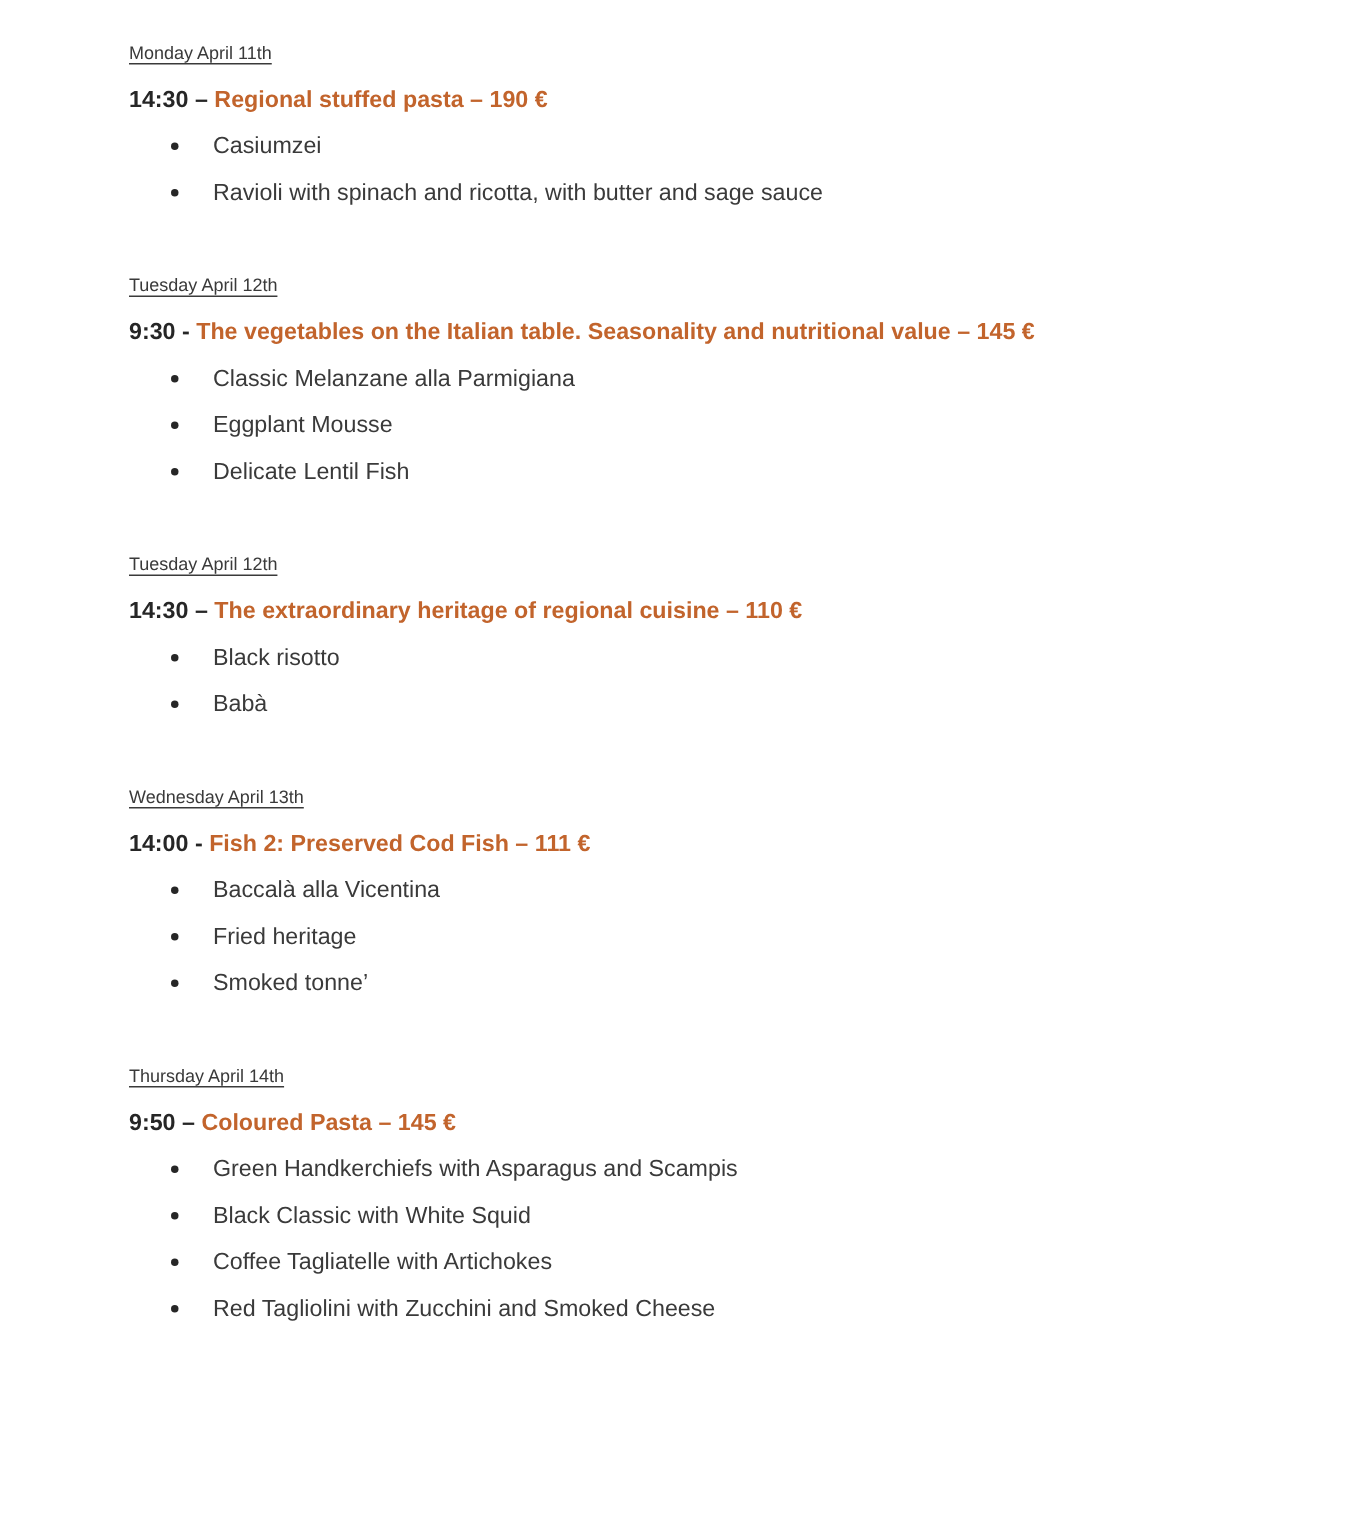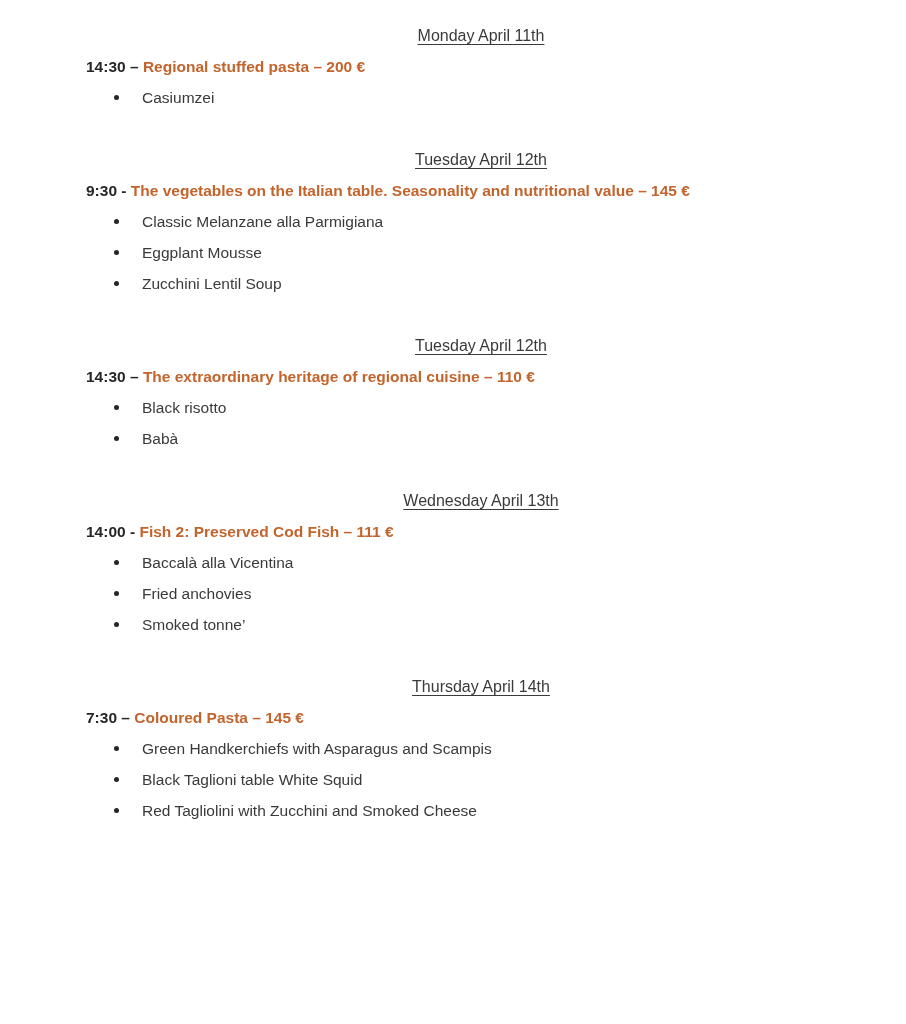--- a/index.html
+++ b/index.html
@@ -10,28 +10,27 @@
     background: var(--page-background, #ffffff);
     padding: 20px 30px 0 86px;
     font-family: "Liberation Sans", sans-serif;
     font-size: 15.5px;
     color: var(--text, #3a3a3a);
     overflow: hidden;
   }
   section.day { margin: 0 0 31px 0; }
   .date {
     margin: 0;
-    font-size: 16px;
+    font-size: 12px;
     font-weight: 400;
     line-height: 31px;
     color: var(--text, #3a3a3a);
     text-decoration: underline;
     text-decoration-thickness: 1px;
     text-underline-offset: 3px;
-    text-align: center;
   }
   .course-line {
     margin: 0;
     line-height: 31px;
     font-weight: 700;
     white-space: nowrap;
   }
   .course-time { color: var(--time-text, #262626); }
   .course-title { color: var(--accent, #c2642c); }
   ul.dishes { list-style: none; margin: 0; padding: 0; }
@@ -54,37 +53,38 @@
 </style>
 </head>
 <body>
 
 <div class="page">
 
   <section class="day">
     <h2 class="date">Monday April 11th</h2>
     <p class="course-line">
       <span class="course-time">14:30 –</span>
-      <span class="course-title">Regional stuffed pasta – 200 €</span>
+      <span class="course-title">Regional stuffed pasta – 190 €</span>
     </p>
     <ul class="dishes">
       <li>Casiumzei</li>
+      <li>Ravioli with spinach and ricotta, with butter and sage sauce</li>
     </ul>
   </section>
 
   <section class="day">
     <h2 class="date">Tuesday April 12th</h2>
     <p class="course-line">
       <span class="course-time">9:30 -</span>
       <span class="course-title">The vegetables on the Italian table. Seasonality and nutritional value – 145 €</span>
     </p>
     <ul class="dishes">
       <li>Classic Melanzane alla Parmigiana</li>
       <li>Eggplant Mousse</li>
-      <li>Zucchini Lentil Soup</li>
+      <li>Delicate Lentil Fish</li>
     </ul>
   </section>
 
   <section class="day">
     <h2 class="date">Tuesday April 12th</h2>
     <p class="course-line">
       <span class="course-time">14:30 –</span>
       <span class="course-title">The extraordinary heritage of regional cuisine – 110 €</span>
     </p>
     <ul class="dishes">
@@ -94,31 +94,32 @@
   </section>
 
   <section class="day">
     <h2 class="date">Wednesday April 13th</h2>
     <p class="course-line">
       <span class="course-time">14:00 -</span>
       <span class="course-title">Fish 2: Preserved Cod Fish – 111 €</span>
     </p>
     <ul class="dishes">
       <li>Baccalà alla Vicentina</li>
-      <li>Fried anchovies</li>
+      <li>Fried heritage</li>
       <li>Smoked tonne’</li>
     </ul>
   </section>
 
   <section class="day">
     <h2 class="date">Thursday April 14th</h2>
     <p class="course-line">
-      <span class="course-time">7:30 –</span>
+      <span class="course-time">9:50 –</span>
       <span class="course-title">Coloured Pasta – 145 €</span>
     </p>
     <ul class="dishes">
       <li>Green Handkerchiefs with Asparagus and Scampis</li>
-      <li>Black Taglioni table White Squid</li>
+      <li>Black Classic with White Squid</li>
+      <li>Coffee Tagliatelle with Artichokes</li>
       <li>Red Tagliolini with Zucchini and Smoked Cheese</li>
     </ul>
   </section>
 
 </div>
 
 </body></html>

